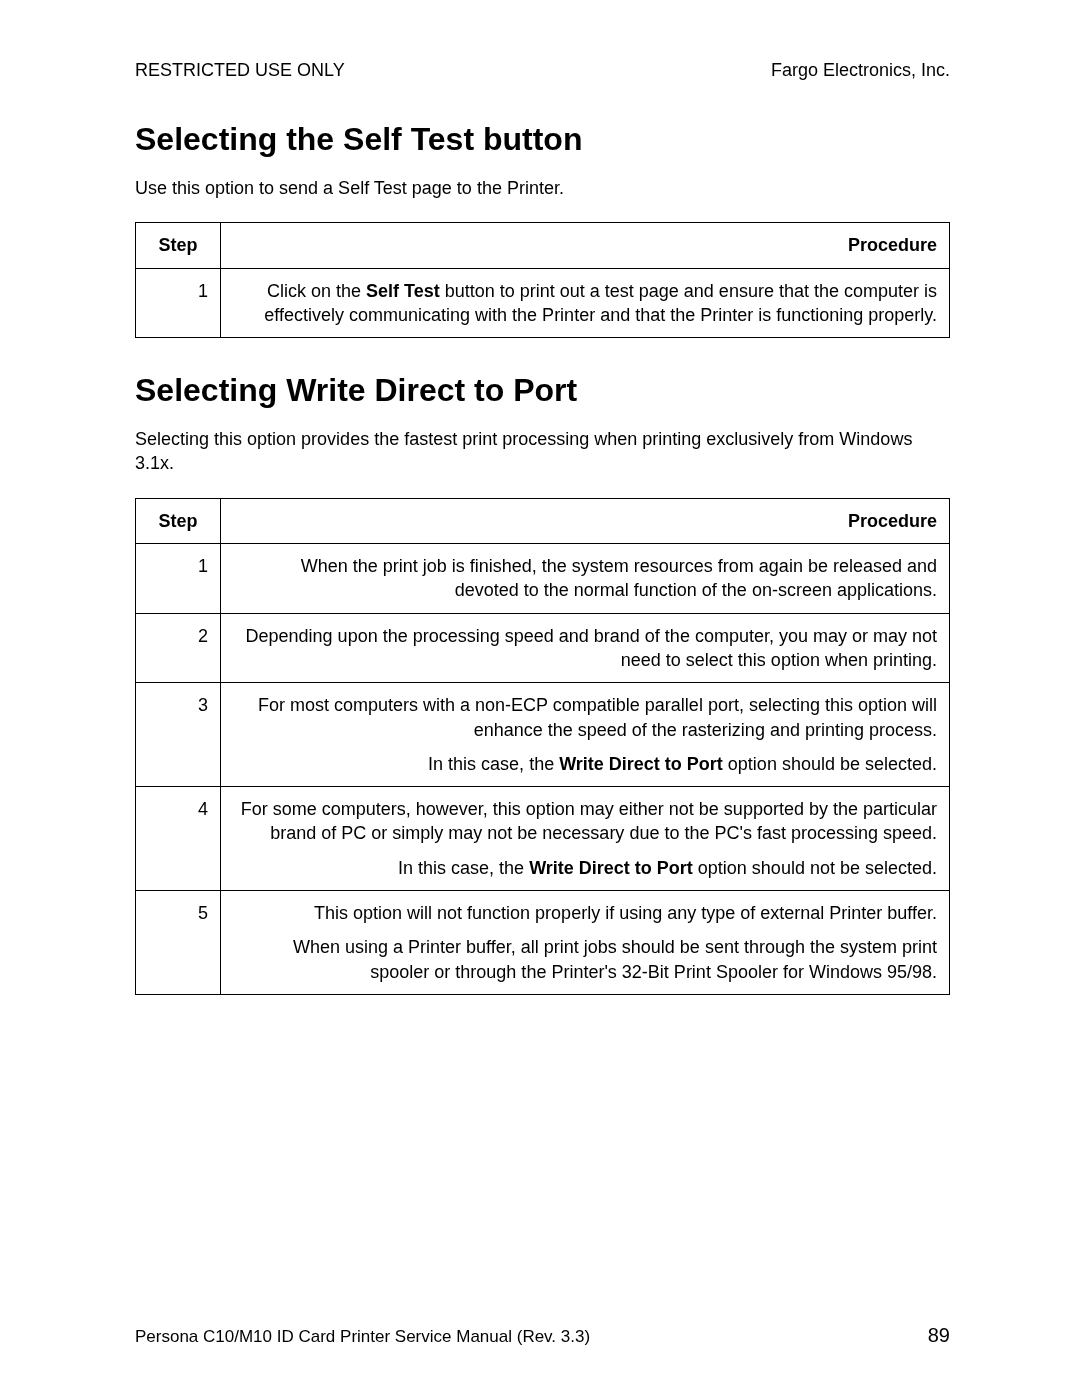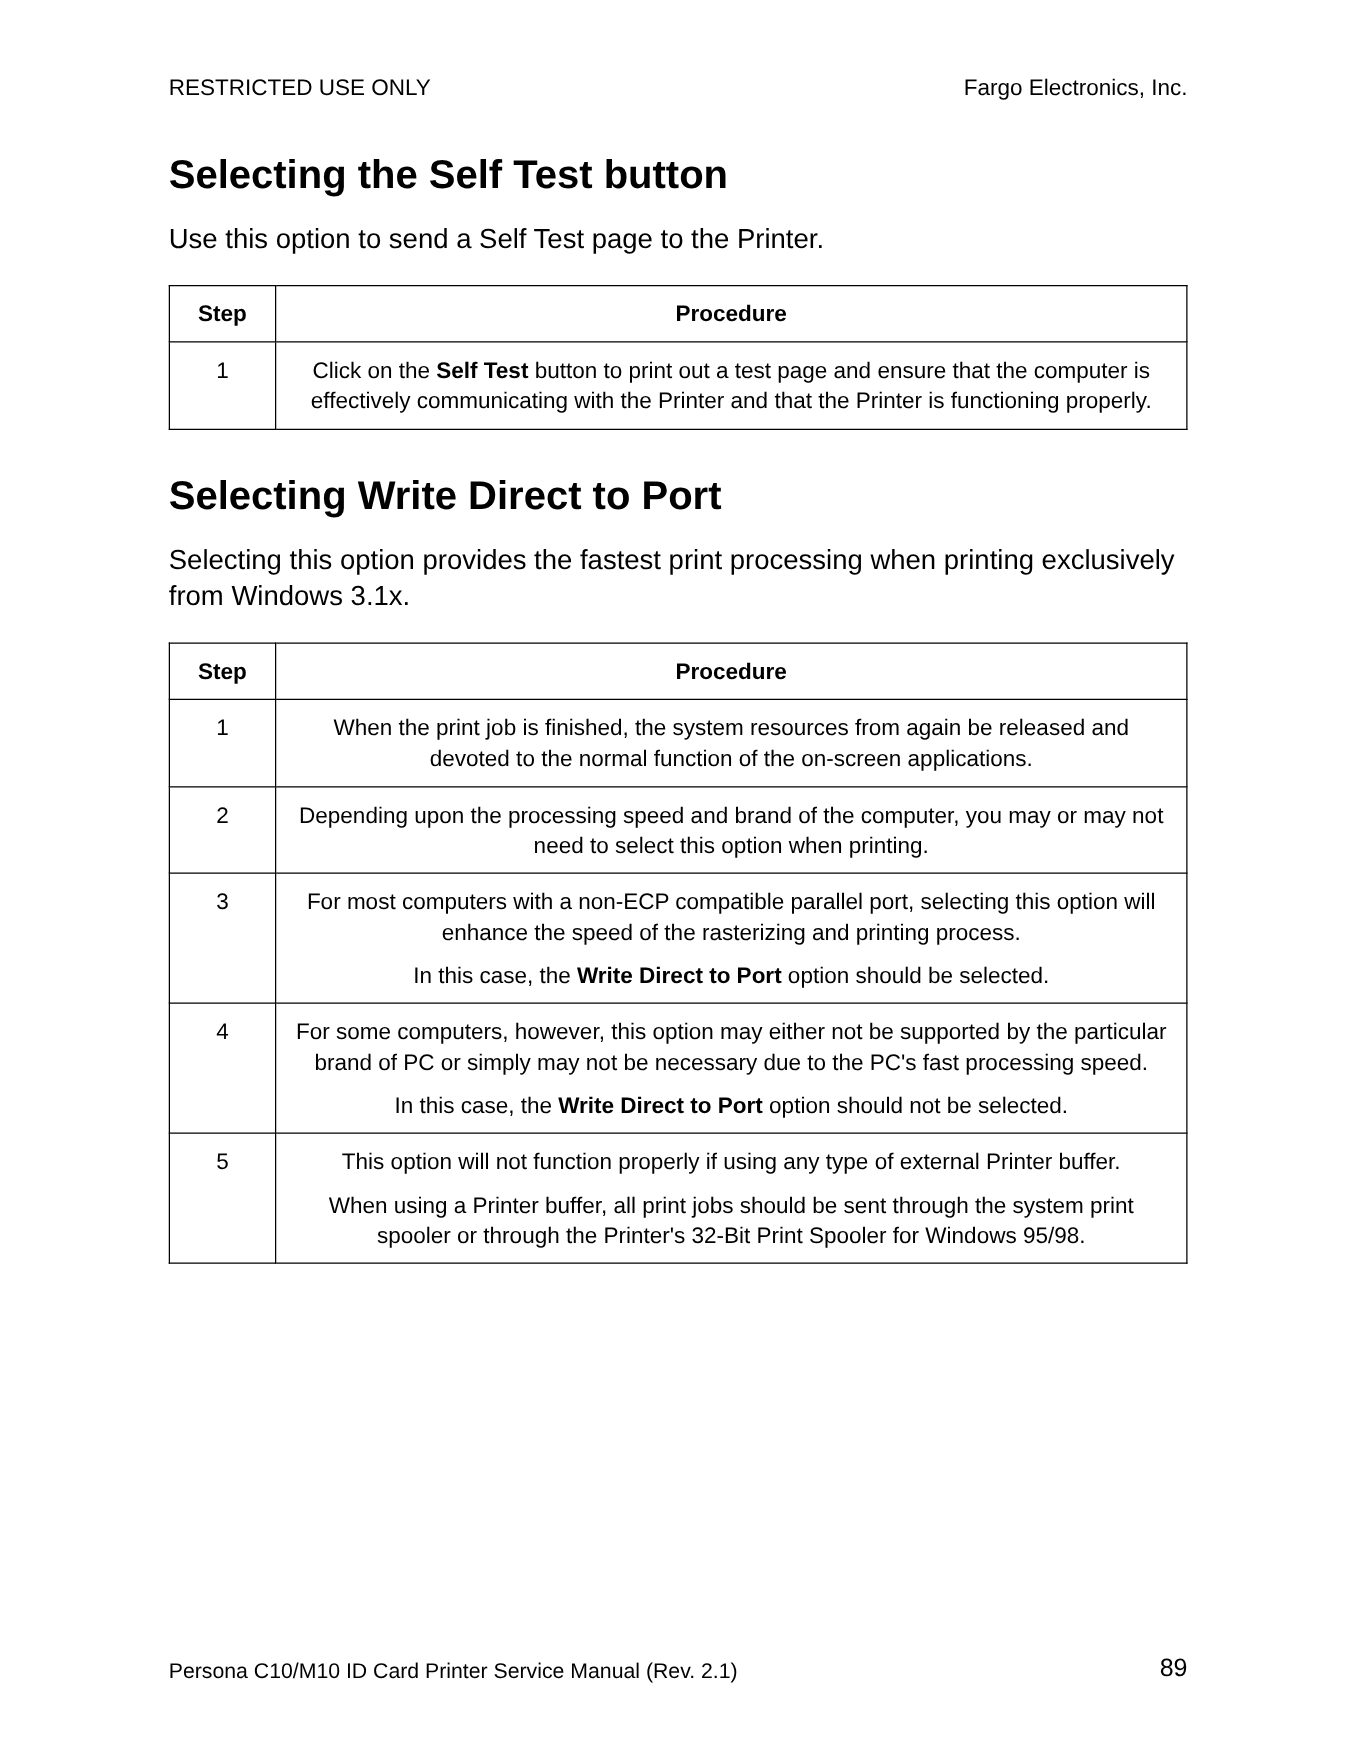--- a/index.html
+++ b/index.html
@@ -25,21 +25,21 @@
     font-size: 18px;
     margin-bottom: 40px;
   }
   .section-title {
     font-size: 32px;
     font-weight: bold;
     margin-bottom: 18px;
     margin-top: 0;
   }
   .intro-text {
-    font-size: 22px;
+    font-size: 18px;
     margin-bottom: 22px;
     line-height: 1.35;
     margin-top: 10px;
   }
   .indent-block {
     margin-left: 28px;
     margin-right: 0;
   }
   .para {
     font-size: 18px;
@@ -47,21 +47,21 @@
     margin-bottom: 22px;
   }
   table.proc {
     border-collapse: collapse;
     width: 100%;
     margin-bottom: 34px;
   }
   table.proc th, table.proc td {
     border: 1px solid #000;
     padding: 10px 12px;
-    text-align: center;
+    text-align: right;
     vertical-align: top;
     font-size: 18px;
     line-height: 1.35;
   }
   table.proc th {
     font-weight: bold;
   }
   table.proc .step-col {
     width: 60px;
     text-align: center;
@@ -170,17 +170,17 @@
             <p>This option will not function properly if using any type of external Printer buffer.</p>
             <p>When using a Printer buffer, all print jobs should be sent through the system print spooler or through the Printer's 32-Bit Print Spooler for Windows 95/98.</p>
           </div>
         </td>
       </tr>
     </tbody>
       </table>
   </div>
 
   <div class="footer-row">
-    <span>Persona C10/M10 ID Card Printer Service Manual (Rev. 2.1)</span>
+    <span>Persona C10/M10 ID Card Printer Service Manual (Rev. 3.3)</span>
     <span class="page-num">89</span>
   </div>
 
 </div>
 
 </body></html>

